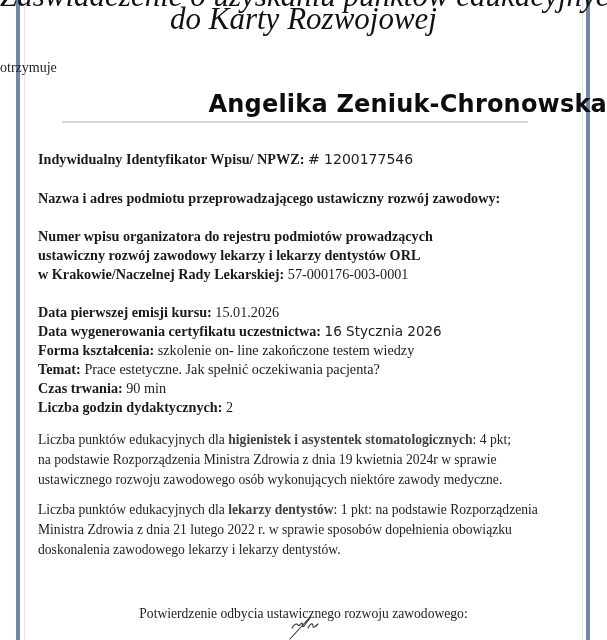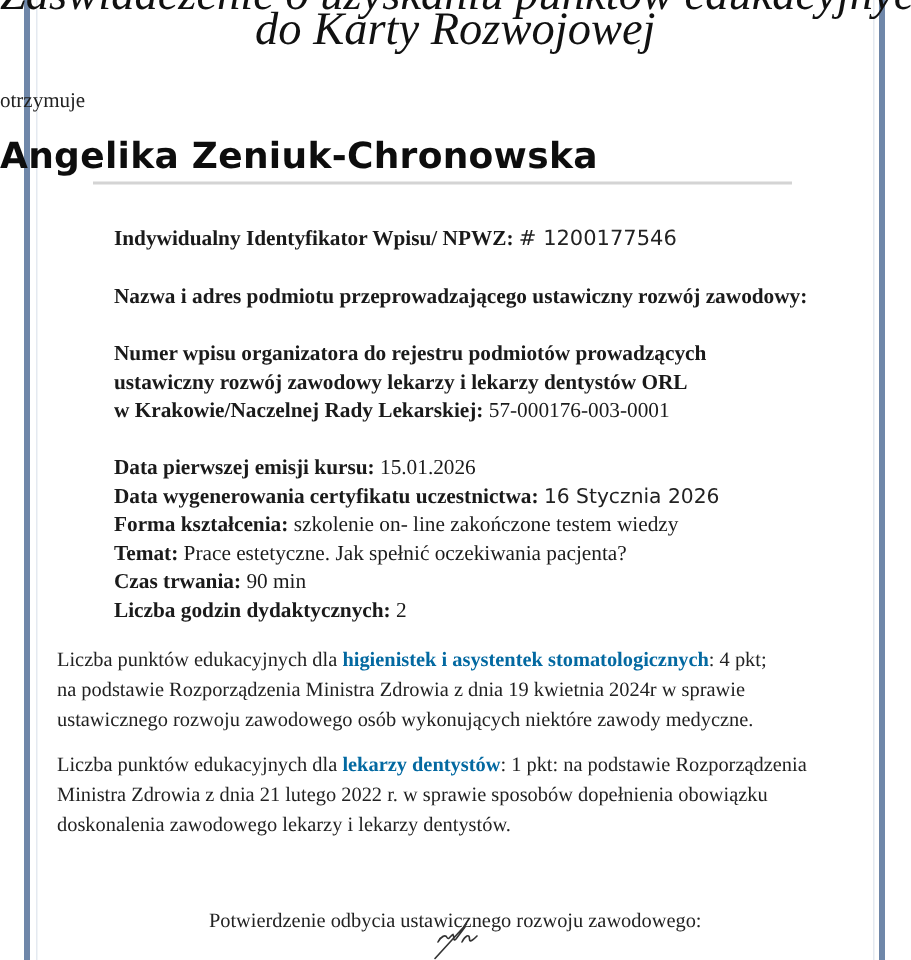--- a/index.html
+++ b/index.html
@@ -9,30 +9,30 @@
   .border-left-inner { position: absolute; left: 24px; top: 0; width: 1px; height: 640px; background: #e4e9f0; }
   .border-right { position: absolute; left: 586px; top: 0; width: 4px; height: 640px; background: #6f87a9; }
   .border-right-inner { position: absolute; left: 582px; top: 0; width: 1px; height: 640px; background: #e4e9f0; }
 
   .title-cut { position: absolute; left: 0; width: 607px; top: -22px; text-align: center;
     font-family: "Liberation Serif", "DejaVu Serif", serif; font-style: italic; font-size: 31px; color: #111; white-space: nowrap; }
   .title { position: absolute; left: 0; width: 607px; top: 1px; text-align: center;
     font-family: "Liberation Serif", "DejaVu Serif", serif; font-style: italic; font-size: 31px; color: #111; }
   .receives { position: absolute; left: 0; width: 607px; top: 60px; 
     font-family: "Liberation Serif", serif; font-size: 14px; color: #222; }
-  .name { position: absolute; left: 0; width: 607px; top: 90px; text-align: left;
+  .name { position: absolute; left: 0; width: 607px; top: 90px; text-align: right;
     font-family: "DejaVu Sans", sans-serif; font-weight: bold; font-size: 24px; color: #0d0d0d; letter-spacing: 0.2px; }
   .name-rule { position: absolute; left: 62px; width: 466px; top: 121px; height: 2px; background: #d4d4d4; }
 
   .field { position: absolute; left: 38px; font-family: "Liberation Serif", serif; font-size: 14.2px; color: #1a1a1a; white-space: nowrap; line-height: 19px; }
-  .field b { font-weight: bold; margin-left: 38px; }
+  .field b { font-weight: bold; }
   .sans-val { font-family: "DejaVu Sans", sans-serif; font-size: 13.5px; font-weight: normal; color: #222; }
 
   .para { position: absolute; left: 38px; width: 545px; font-family: "Liberation Serif", serif; font-size: 13.6px; color: #222; line-height: 20px; }
-  .para b { font-weight: bold; color: #0369a1; }
+  .para b { font-weight: bold; color: #404040; }
   .confirm { position: absolute; left: 0; width: 607px; top: 606px; text-align: center; font-family: "Liberation Serif", serif; font-size: 13.6px; color: #222; }
   .signature { position: absolute; left: 288px; top: 612px; width: 40px; height: 28px; }
 </style>
 </head>
 <body>
 
 <div class="page">
   <div class="border-left"></div>
   <div class="border-left-inner"></div>
   <div class="border-right"></div>

